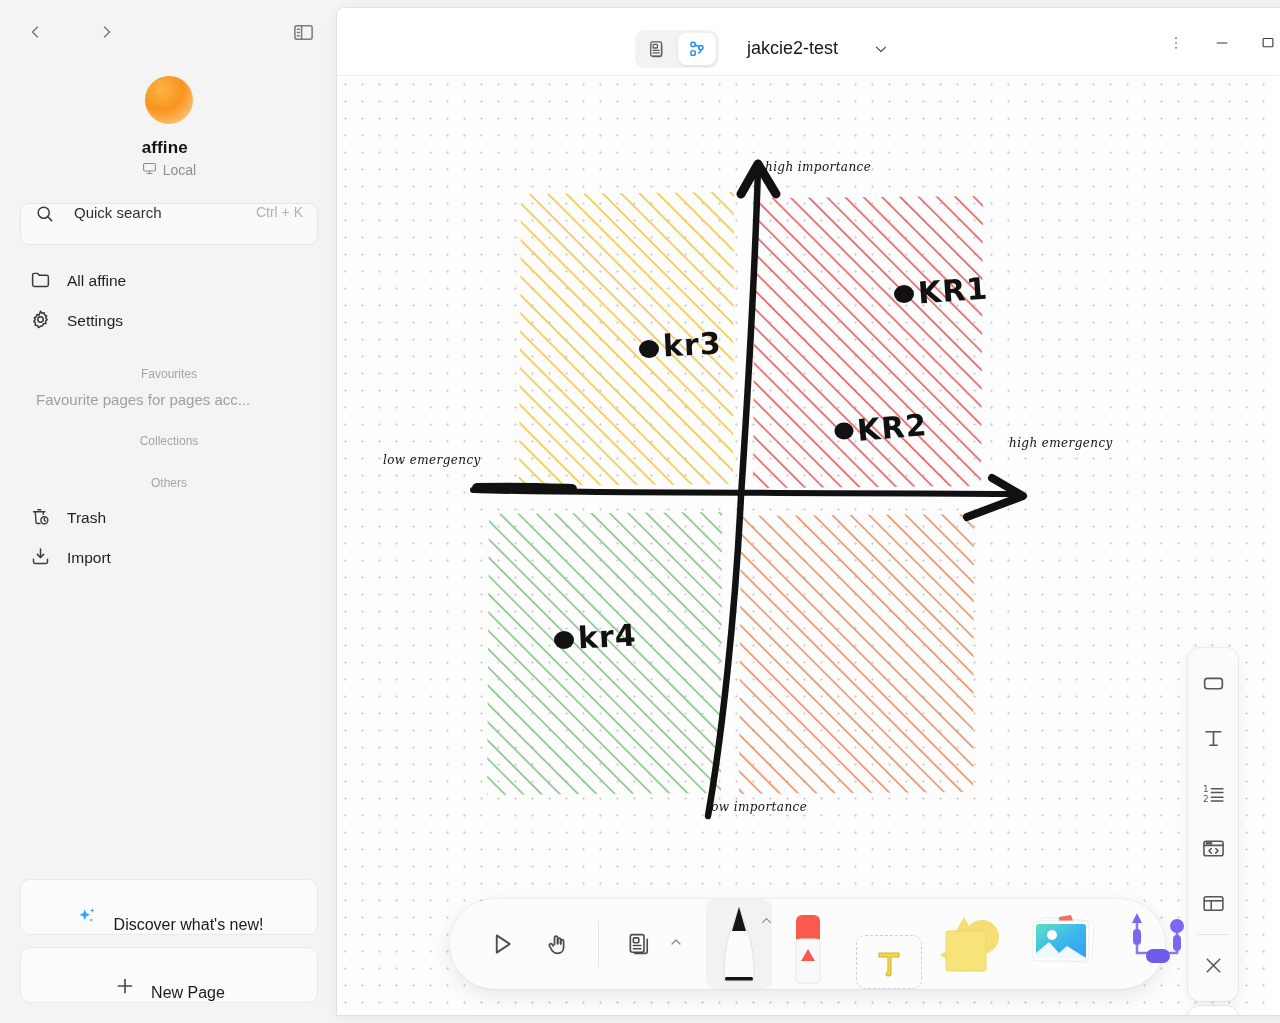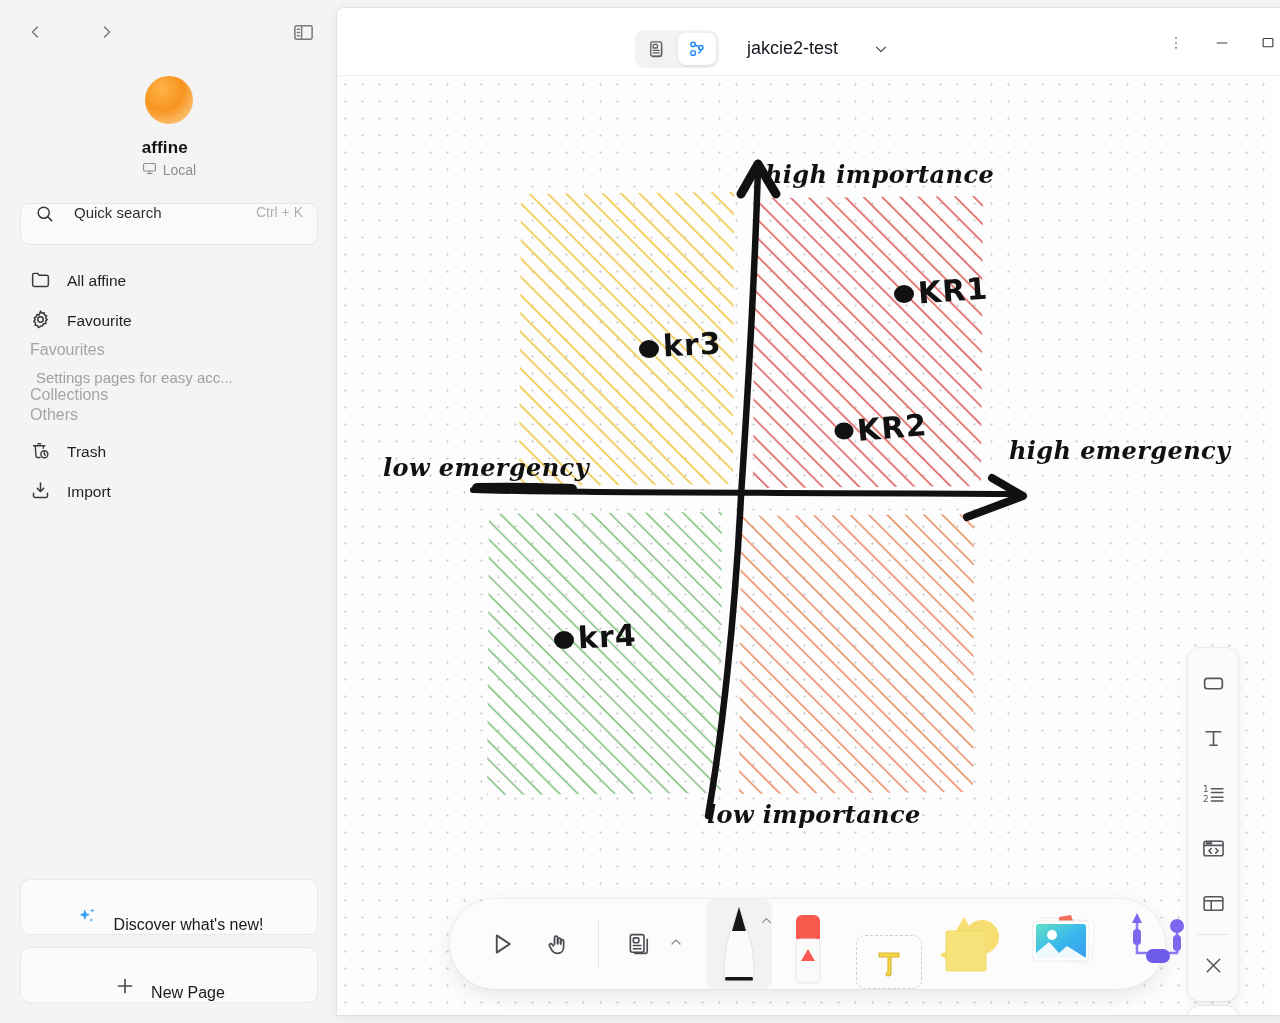--- a/index.html
+++ b/index.html
@@ -50,21 +50,21 @@
   .qs-kbd { font-size: 14px; color: #b0b0b0; }
 
   .nav-list { margin-top: 16px; padding: 0 20px; }
   .nav-item {
     display: flex; align-items: center; gap: 16px;
     height: 40px; padding: 0 10px; border-radius: 7px; cursor: pointer;
     font-size: 15.5px; color: #1f1f1f;
   }
 
   .section-head {
-    font-size: 16px; color: #a5a5a5; padding: 0 30px; margin-bottom: 2px;
+    font-size: 12px; color: #a5a5a5; padding: 0 30px; margin-top: 26px; margin-bottom: 2px; text-align: center;
   }
   .section-hint {
     font-size: 15px; color: #a0a0a0; padding: 8px 30px 0 36px;
   }
   .sb-spacer { flex: 1; }
 
   .sb-bottom { padding: 0 20px 20px 20px; }
   .big-btn {
     height: 56px; border: 1px solid #e9e9e9; border-radius: 10px; background: #fbfbfb;
     display: flex; align-items: flex-end; justify-content: center; gap: 14px;
@@ -116,25 +116,24 @@
     background-size: 17px 17px;
     overflow: hidden;
   }
   .board { position: absolute; left: 0; top: 0; width: 935px; height: 939px; }
 
   
   .hw {
     position: absolute;
     font-family: "DejaVu Serif", serif;
     font-style: italic;
-    font-size: 24px;
+    font-size: 12px;
     color: #111;
     white-space: nowrap;
     letter-spacing: .4px;
-    font-weight: bold;
   }
   .hw-kr {
     position: absolute;
     font-family: "DejaVu Sans", sans-serif;
     font-size: 30px;
     color: #111;
     white-space: nowrap;
     font-weight: 600;
     letter-spacing: 1px;
   }
@@ -268,26 +267,26 @@
         </span>
         <span>All affine</span>
       </div>
       <div class="nav-item">
         <span>
           <svg width="21" height="21" viewBox="0 0 24 24" fill="none" stroke="#3a3a3a" stroke-width="1.7" stroke-linejoin="round">
               <circle cx="12" cy="12" r="3.1"></circle>
               <path d="M12 2.6l1.5 2.2 2.6-.6 .5 2.6 2.5 1-1.1 2.4 1.7 2-2 1.8.5 2.6-2.7.2-1.2 2.4L12 19.8l-2.3 1.4-1.2-2.4-2.7-.2.5-2.6-2-1.8 1.7-2L4.9 9.8l2.5-1 .5-2.6 2.6.6z"></path>
             </svg>
         </span>
-        <span>Favourite</span>
+        <span>Settings</span>
       </div>
     </div>
 
     <div class="section-head">Favourites</div>
-    <div class="section-hint">Settings pages for easy acc...</div>
+    <div class="section-hint">Favourite pages for pages acc...</div>
 
     <div class="section-head">Collections</div>
 
     <div class="section-head">Others</div>
     <div class="nav-list" style="margin-top:6px">
       <div class="nav-item">
         <span>
           <svg width="21" height="21" viewBox="0 0 24 24" fill="none" stroke="#3a3a3a" stroke-width="1.6" stroke-linecap="round" stroke-linejoin="round">
               <path d="M4 6.5h13"></path>
               <path d="M9 4.2h3.2"></path>

